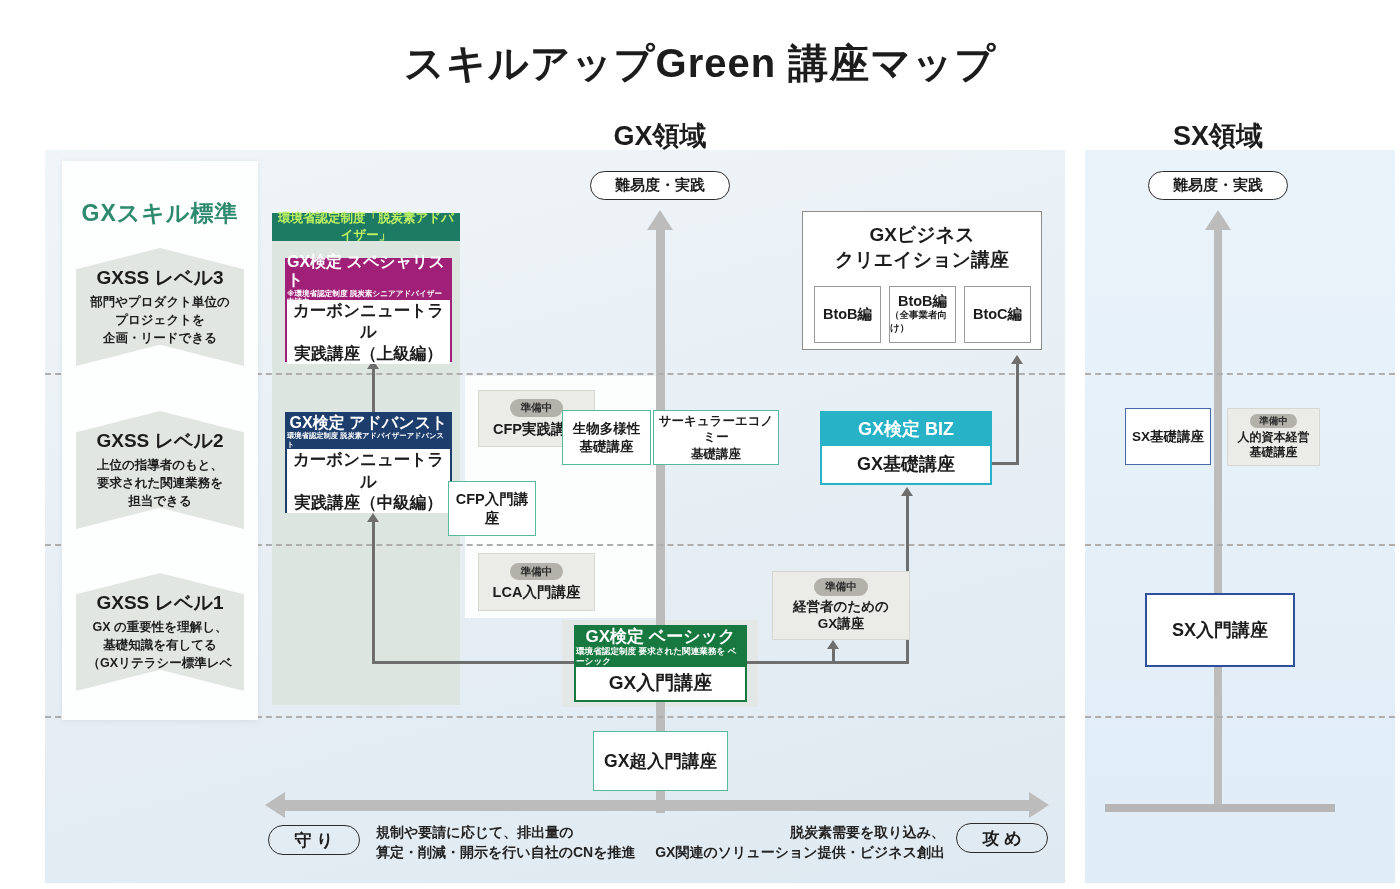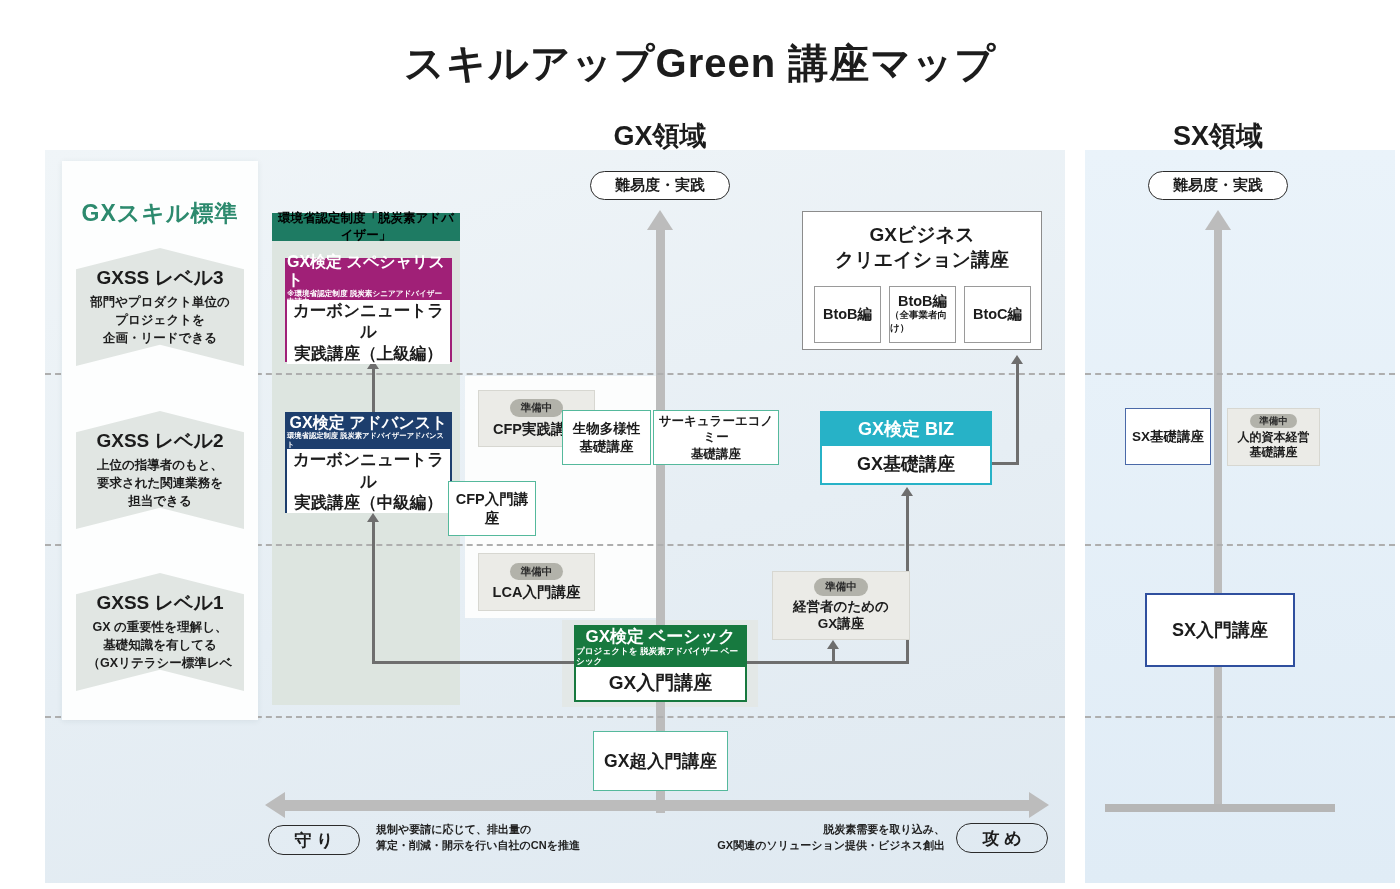--- a/index.html
+++ b/index.html
@@ -37,21 +37,21 @@
 
   
   .side-card{left:62px;top:153px;width:196px;height:559px;background:#fdfefe;box-shadow:0 1px 6px rgba(40,60,70,.08);z-index:6;}
   .side-title{left:0;top:37px;width:100%;text-align:center;font-size:23px;font-weight:800;color:#2d8a6e;letter-spacing:1px;}
   .chev{left:14px;width:168px;height:118px;background:#e1e6e3;
         clip-path:polygon(0 18%,50% 0,100% 18%,100% 100%,50% 82%,0 100%);}
   .chev .lv-name{position:absolute;left:0;top:17px;width:100%;text-align:center;font-size:19px;font-weight:800;}
   .chev .lv-desc{position:absolute;left:0;top:46px;width:100%;text-align:center;font-size:12.5px;font-weight:600;line-height:1.42;}
 
   
-  .cert-banner{left:272px;top:205px;width:188px;height:28px;background:#1e7b63;color:#000000;font-size:12.5px;font-weight:700;z-index:6;}
+  .cert-banner{left:272px;top:205px;width:188px;height:28px;background:#1e7b63;color:#bef264;font-size:12.5px;font-weight:700;z-index:6;}
   .cert{z-index:6;background:#0c4a6e;display:flex;flex-direction:column;}
   .cert .hd{color:#fff;display:flex;flex-direction:column;align-items:center;justify-content:center;line-height:1.15;}
   .cert .hd .t{font-weight:800;}
   .cert .hd .s{font-weight:600;}
   .cert .bd{flex:1;background:#fff;display:flex;align-items:center;justify-content:center;text-align:center;font-weight:800;line-height:1.3;}
   .specialist{left:285px;top:250px;width:167px;height:104px;border:2.5px solid #a02077;}
   .specialist .hd{background:#a02077;height:40px;}
   .specialist .hd .t{font-size:16px;}
   .specialist .hd .s{font-size:7.6px;}
   .specialist .bd{font-size:16.5px;}
@@ -81,21 +81,21 @@
   
   .prep-box{background:#ebebe7;border:1px solid #d7d7d1;z-index:6;display:flex;flex-direction:column;align-items:center;justify-content:center;gap:3px;}
   .prep-pill{background:#b2b2aa;color:#2b2b2b;border-radius:9px;font-size:10.5px;font-weight:700;padding:1px 11px;line-height:1.5;text-align:center;}
   .prep-pill.sm{font-size:9.5px;padding:0 9px;}
   .prep-label{font-weight:800;text-align:center;line-height:1.25;}
   .teal-box{background:#fff;border:1.5px solid #55b99c;z-index:6;font-weight:800;line-height:1.3;}
   .sx-box{background:#fff;z-index:6;font-weight:800;}
 
   
   .dir-pill{height:30px;width:92px;border:1.5px solid #2b2b2b;border-radius:16px;font-size:17px;font-weight:800;z-index:6;}
-  .axis-text{font-size:11px;font-weight:600;line-height:1.45;color:#222;z-index:6;}
+  .axis-text{font-size:14px;font-weight:600;line-height:1.45;color:#222;z-index:6;}
 </style>
 </head>
 <body>
 
 <div class="stage">
 
   <div class="abs title">スキルアップGreen 講座マップ</div>
   <div class="abs region-label" style="left:560px;">GX領域</div>
   <div class="abs region-label" style="left:1118px;">SX領域</div>
   <div class="abs axis-pill ctr" style="left:590px;">難易度・実践</div>
@@ -181,21 +181,21 @@
   <div class="abs cert biz">
     <div class="hd">
       <div class="t">GX検定 BIZ</div>
     </div>
     <div class="bd">GX基礎講座</div>
   </div>
 
   <div class="abs cert basic">
     <div class="hd">
       <div class="t">GX検定 ベーシック</div>
-      <div class="s">プロジェクトを 脱炭素アドバイザー ベーシック</div>
+      <div class="s">環境省認定制度 要求された関連業務を ベーシック</div>
     </div>
     <div class="bd">GX入門講座</div>
   </div>
 
   <div class="abs bizcre">
     <div class="bc-title preline">GXビジネス
 クリエイション講座</div>
     <div class="edition" style="left:11px;">
       <div class="el">BtoB編</div>
       <div class="en"></div>

